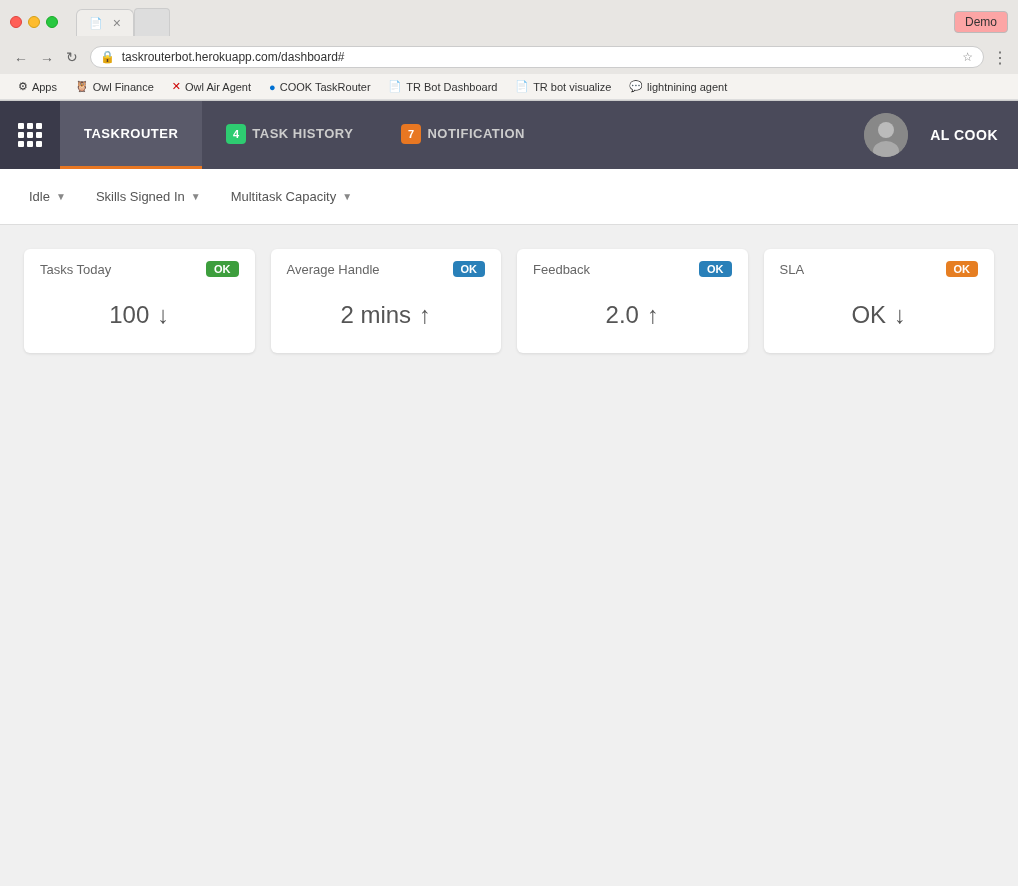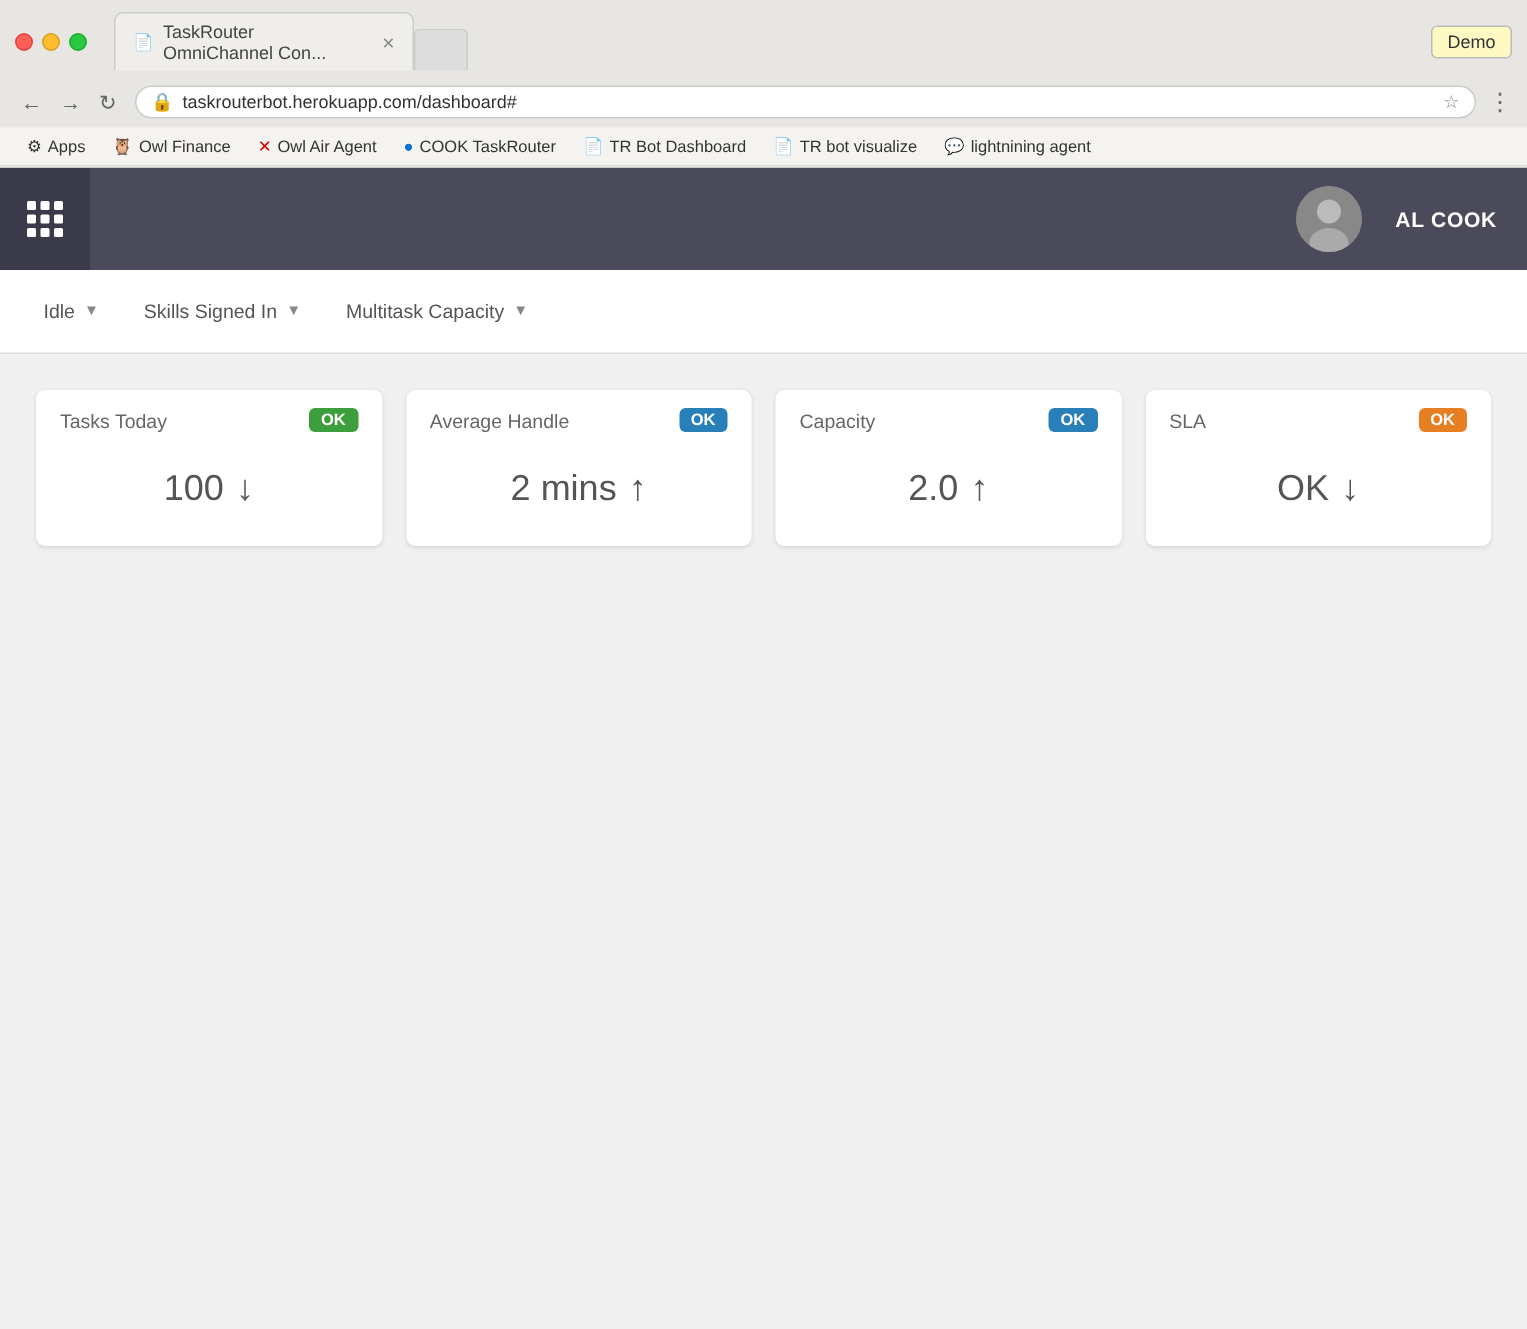--- a/index.html
+++ b/index.html
@@ -52,21 +52,21 @@
     .address-bar {
       flex: 1; display: flex; align-items: center;
       background: white; border: 1px solid #ccc; border-radius: 12px;
       padding: 3px 10px; gap: 6px; font-size: 12px; color: #333;
     }
     .address-bar .lock-icon { color: #555; }
     .address-text { flex: 1; }
     .address-bar .star-icon { color: #888; }
     .browser-menu-btn { font-size: 16px; color: #666; cursor: pointer; background: none; border: none; }
     .demo-btn {
-      background: #fef9c3; border: 1px solid #bbb; border-radius: 4px;
+      background: #fca5a5; border: 1px solid #bbb; border-radius: 4px;
       padding: 3px 10px; font-size: 12px; cursor: pointer; color: #333;
     }
 
     
     .bookmarks-bar {
       background: #f5f3f0; border-bottom: 1px solid #ddd;
       padding: 4px 10px; display: flex; align-items: center; gap: 2px;
     }
     .bookmark-item {
       display: flex; align-items: center; gap: 4px;
@@ -171,21 +171,20 @@
 <div class="browser-chrome">
   <div class="browser-title-bar">
     <div class="traffic-lights">
       <div class="traffic-light tl-red"></div>
       <div class="traffic-light tl-yellow"></div>
       <div class="traffic-light tl-green"></div>
     </div>
     <div class="browser-tab-bar">
       <div class="browser-tab">
         <span class="tab-icon">📄</span>
-        <span>TaskRouter OmniChannel Con...</span>
         <span class="tab-close">×</span>
       </div>
       <div class="tab-placeholder"></div>
     </div>
     <div style="margin-left:auto">
       <button class="demo-btn">Demo</button>
     </div>
   </div>
   <div class="browser-address-bar">
     <div class="nav-buttons">
@@ -240,20 +239,33 @@
         <div class="app-logo-dot"></div>
       <div class="app-logo-dot"></div>
         <div class="app-logo-dot"></div>
         <div class="app-logo-dot"></div>
       <div class="app-logo-dot"></div>
         <div class="app-logo-dot"></div>
         <div class="app-logo-dot"></div>
     </div>
   </div>
 
+  <nav class="nav-tabs">
+    <div class="nav-tab active">
+      <span>TASKROUTER</span>
+    </div>
+    <div class="nav-tab">
+      <span class="tab-badge badge-green">4</span>
+      <span>TASK HISTORY</span>
+    </div>
+    <div class="nav-tab">
+      <span class="tab-badge badge-orange">7</span>
+      <span>NOTIFICATION</span>
+    </div>
+  </nav>
 
   <div class="user-area">
     <div class="user-avatar">
       <svg width="44" height="44" viewBox="0 0 44 44">
         <circle cx="22" cy="22" r="22" fill="#888"></circle>
         <circle cx="22" cy="17" r="8" fill="#bbb"></circle>
         <ellipse cx="22" cy="38" rx="13" ry="10" fill="#aaa"></ellipse>
       </svg>
     </div>
     <span class="user-name">AL COOK</span>
@@ -299,21 +311,21 @@
       <div class="metric-card-body">
         <div class="metric-value">
           <span>2 mins</span>
           <span>↑</span>
         </div>
       </div>
     </div>
 
     <div class="metric-card">
       <div class="metric-card-header">
-        <span class="metric-title">Capacity</span>
+        <span class="metric-title">Feedback</span>
         <span class="metric-status-badge badge-ok-teal">OK</span>
       </div>
       <div class="metric-card-body">
         <div class="metric-value">
           <span>2.0</span>
           <span>↑</span>
         </div>
       </div>
     </div>
 

